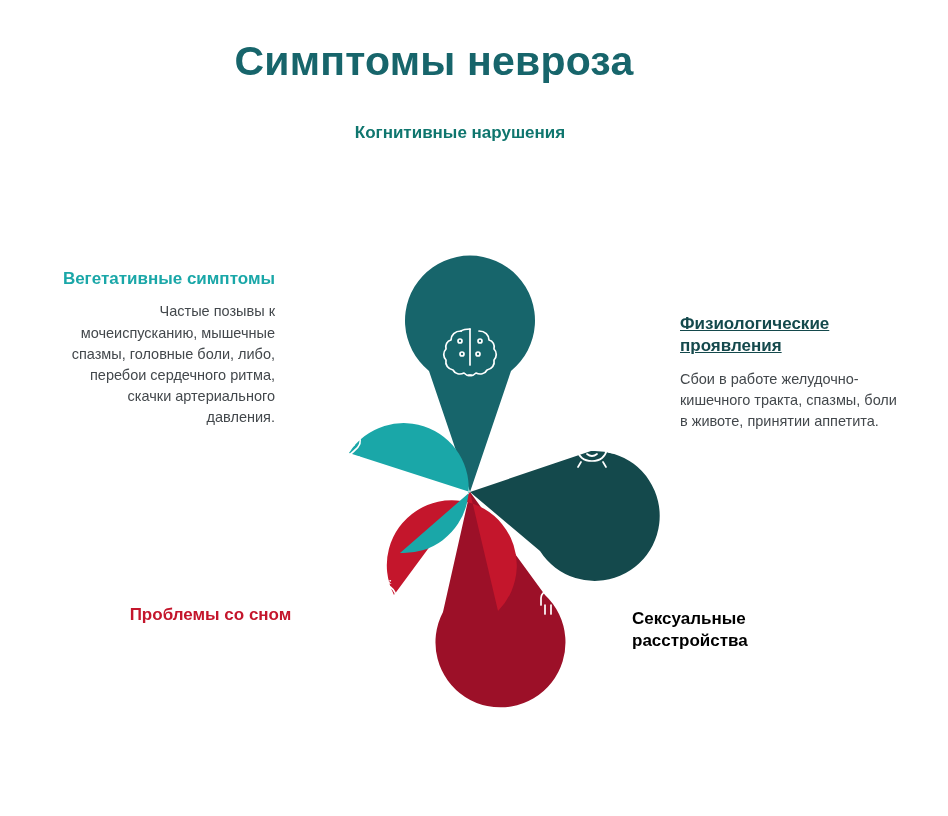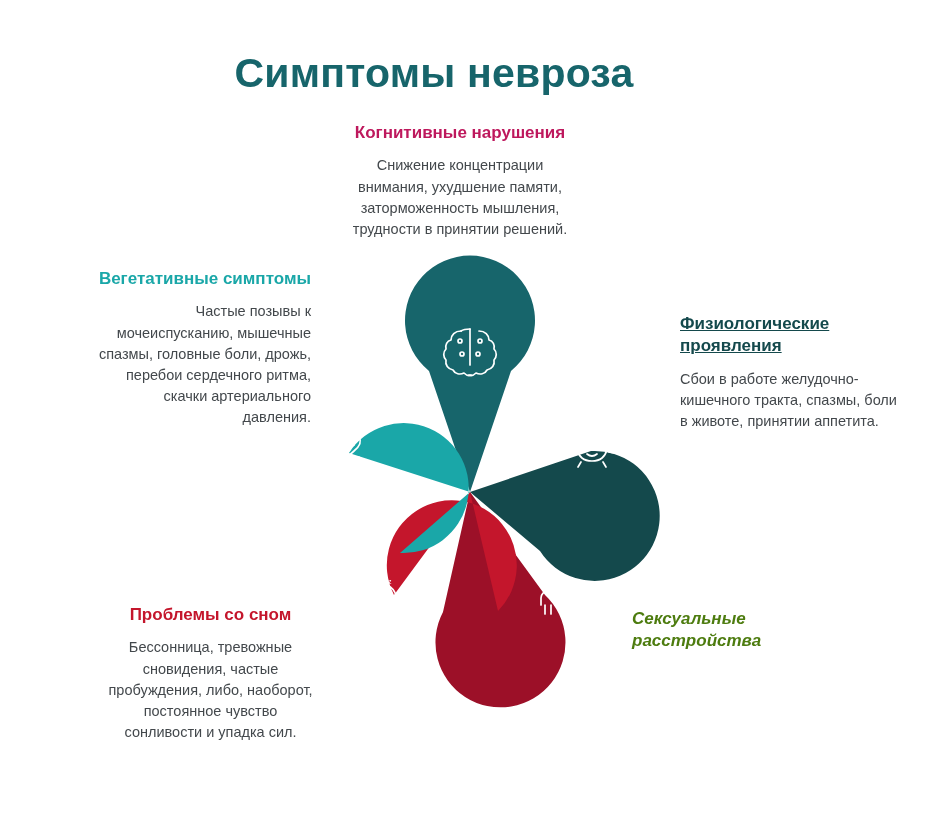--- a/index.html
+++ b/index.html
@@ -19,21 +19,20 @@
   #page-title {
     position: absolute;
     top: 38px;
     left: 0;
     width: 868px;
     text-align: center;
     font-size: 41px;
     font-weight: bold;
     color: #17656b;
     letter-spacing: 0.2px;
-    margin-top: 12px;
   }
 
   .petal-stage {
     position: absolute;
     left: 0;
     top: 0;
     width: 948px;
     height: 816px;
     pointer-events: none;
   }
@@ -47,32 +46,32 @@
     line-height: 1.32;
     margin-bottom: 11px;
   }
   .block .body {
     font-size: 14.5px;
     line-height: 1.46;
     color: #43484c;
   }
 
   
-  .c-teal-dark { color: #be185d; }
+  .c-teal-dark { color: #0f766e; }
   .c-teal { color: #1aa7a8; }
   .c-deep  { color: #14494c; text-decoration: underline; }
   .c-red   { color: #c4162c; }
-  .c-maroon{ color: #4d7c0f; font-style: italic; }
+  .c-maroon{ color: #000000; }
 
   
   #block-cognitive {
     top: 122px; left: 340px; width: 240px; text-align: center;
   }
   #block-vegetative {
-    top: 268px; left: 60px; width: 215px; text-align: right; margin-left: 36px;
+    top: 268px; left: 60px; width: 215px; text-align: right;
   }
   #block-physiological {
     top: 313px; left: 680px; width: 222px; text-align: left;
   }
   #block-sleep {
     top: 604px; left: 108px; width: 205px; text-align: center;
   }
   #block-sexual {
     top: 608px; left: 632px; width: 215px; text-align: left;
   }
@@ -148,33 +147,31 @@
         <path d="M -6 14 c 3 3 8 4 12 2"></path>
         <path d="M 6 16 c 4 -1 6 -5 5 -9"></path>
         <path d="M -9 16 l -4 6"></path>
       </g>
     </g>
   </svg>
 </div>
 
 <div class="block" id="block-cognitive">
   <div class="heading c-teal-dark">Когнитивные нарушения</div>
-  <div class="body">Снижение концентрации внимания, ухудшение памяти, заторможенность мышления, трудности в принятии решений.</div>
 </div>
 
 <div class="block" id="block-vegetative">
   <div class="heading c-teal">Вегетативные симптомы</div>
-  <div class="body">Частые позывы к мочеиспусканию, мышечные спазмы, головные боли, дрожь, перебои сердечного ритма, скачки артериального давления.</div>
+  <div class="body">Частые позывы к мочеиспусканию, мышечные спазмы, головные боли, либо, перебои сердечного ритма, скачки артериального давления.</div>
 </div>
 
 <div class="block" id="block-physiological">
   <div class="heading c-deep">Физиологические проявления</div>
   <div class="body">Сбои в работе желудочно-кишечного тракта, спазмы, боли в животе, принятии аппетита.</div>
 </div>
 
 <div class="block" id="block-sleep">
   <div class="heading c-red">Проблемы со сном</div>
-  <div class="body">Бессонница, тревожные сновидения, частые пробуждения, либо, наоборот, постоянное чувство сонливости и упадка сил.</div>
 </div>
 
 <div class="block" id="block-sexual">
   <div class="heading c-maroon">Сексуальные расстройства</div>
 </div>
 
 </body></html>

